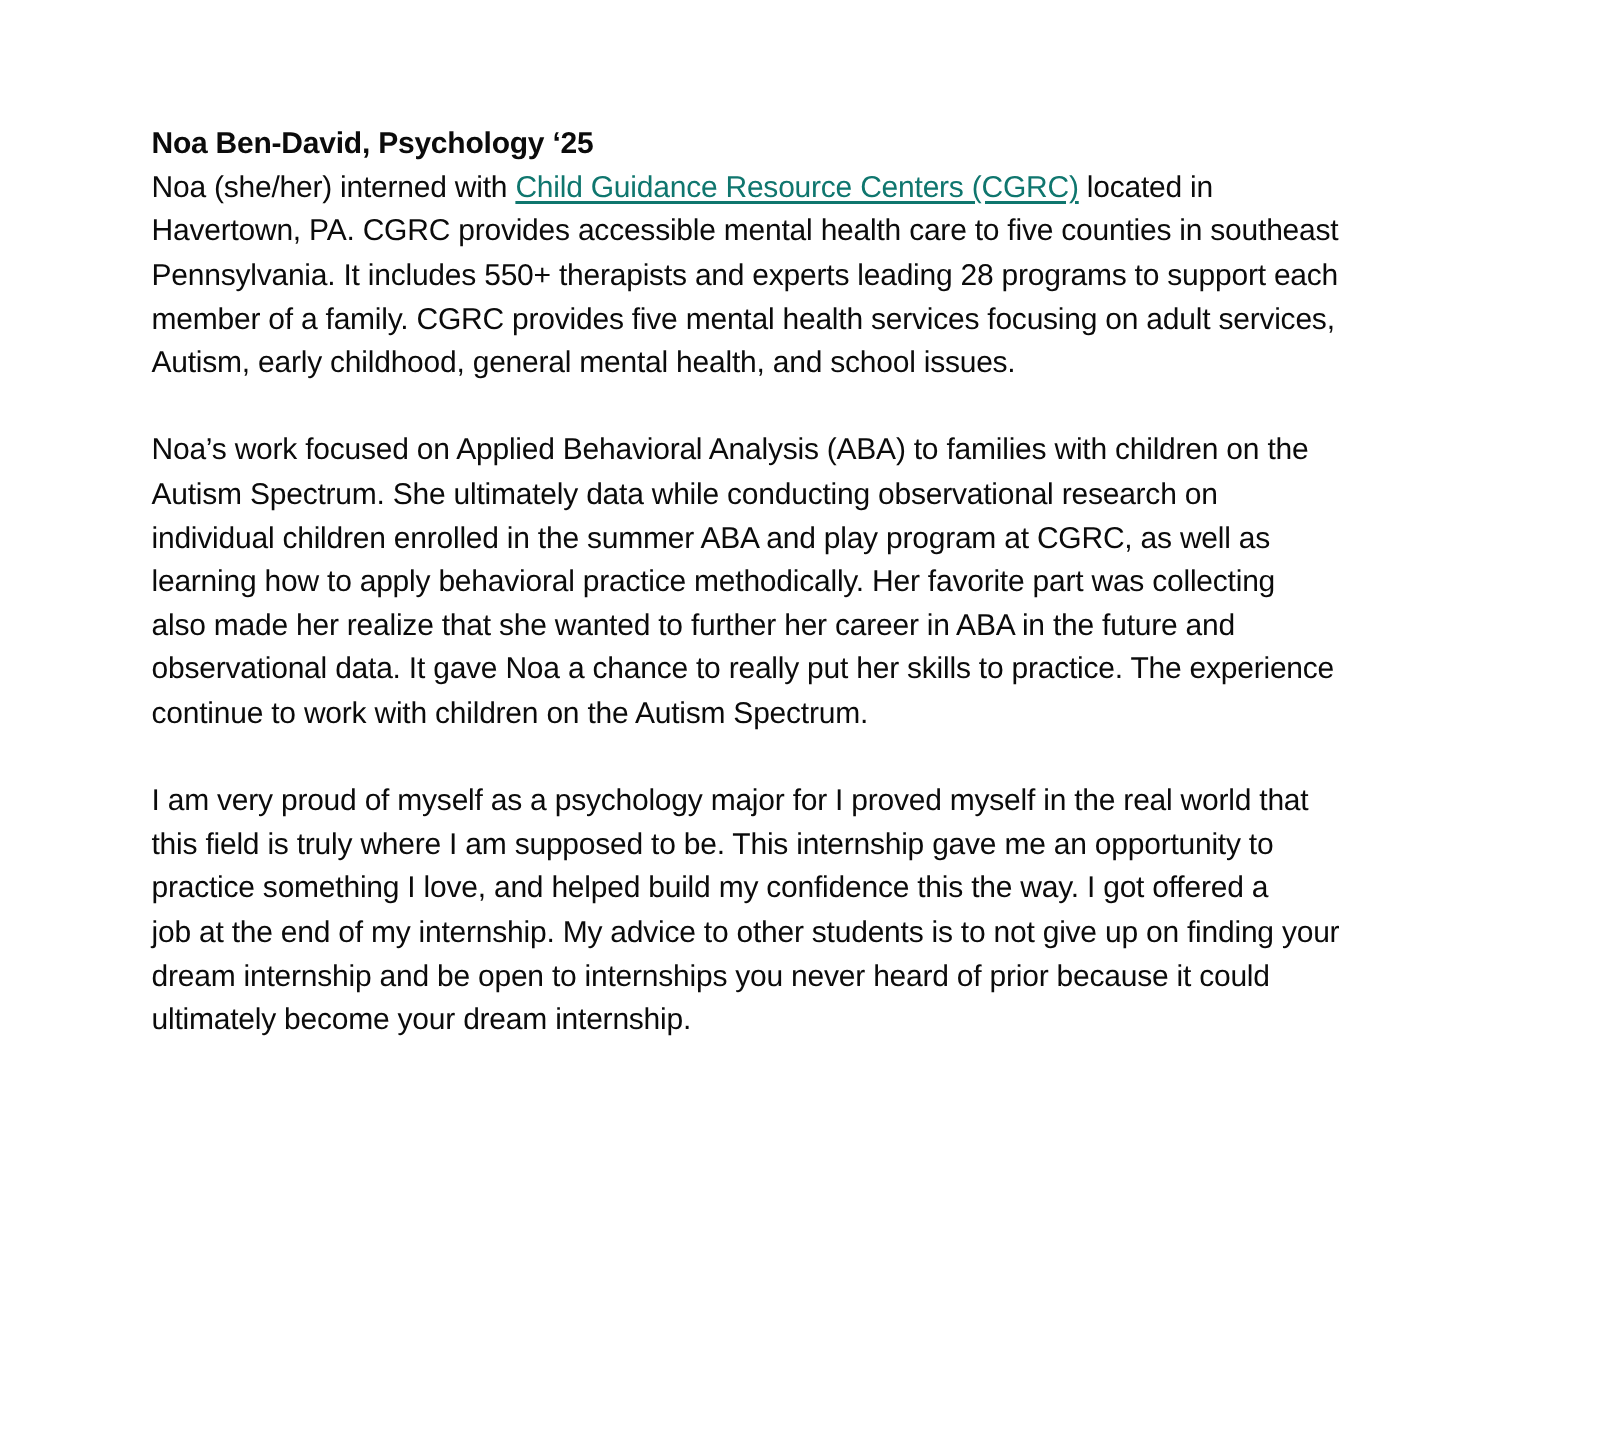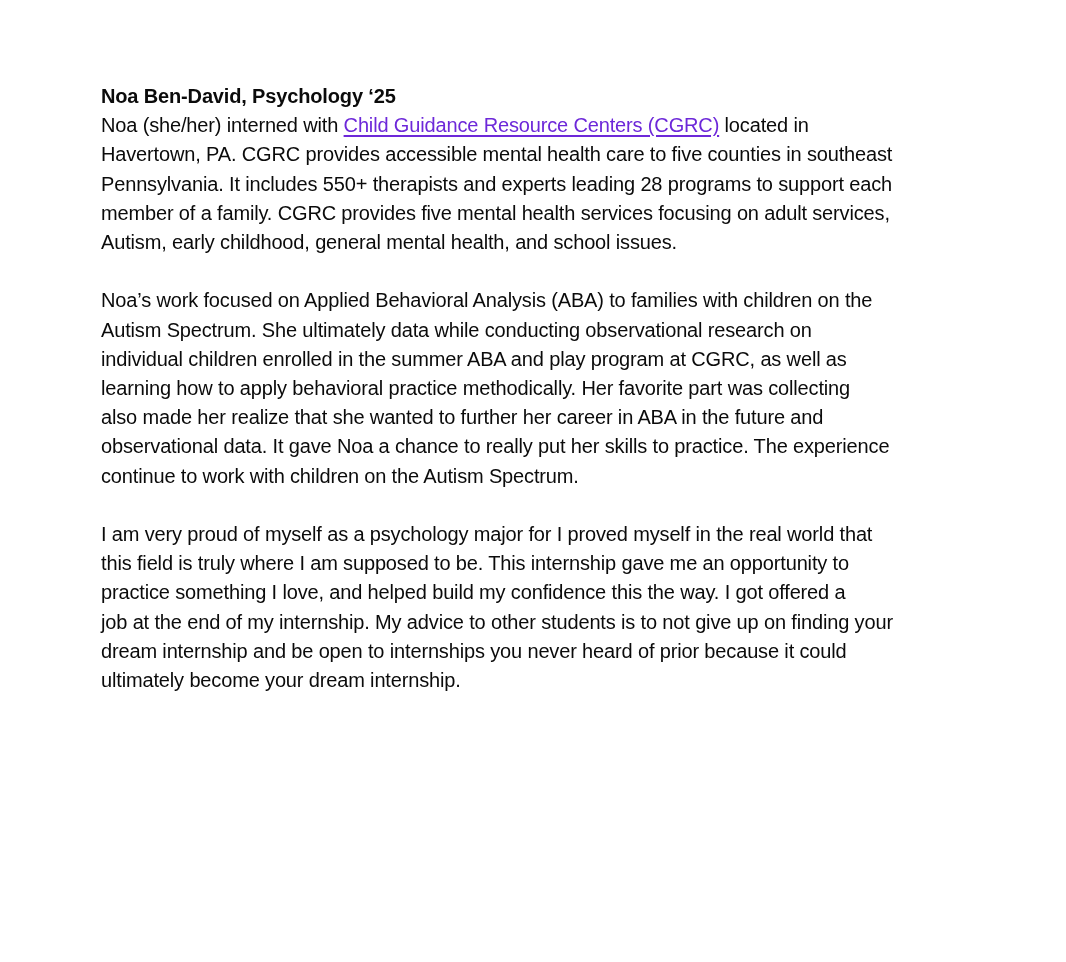--- a/index.html
+++ b/index.html
@@ -29,21 +29,21 @@
       display: block;
       white-space: nowrap;
     }
     .heading {
       font-weight: bold;
     }
     .para-gap {
       height: 29.2px;
     }
     .link {
-      color: #6d28d9;
+      color: #0f766e;
       text-decoration: underline;
       text-decoration-thickness: 1.5px;
       text-underline-offset: 3px;
       cursor: pointer;
     }
   </style>
 </head>
 <body>
 
 <div class="doc">

